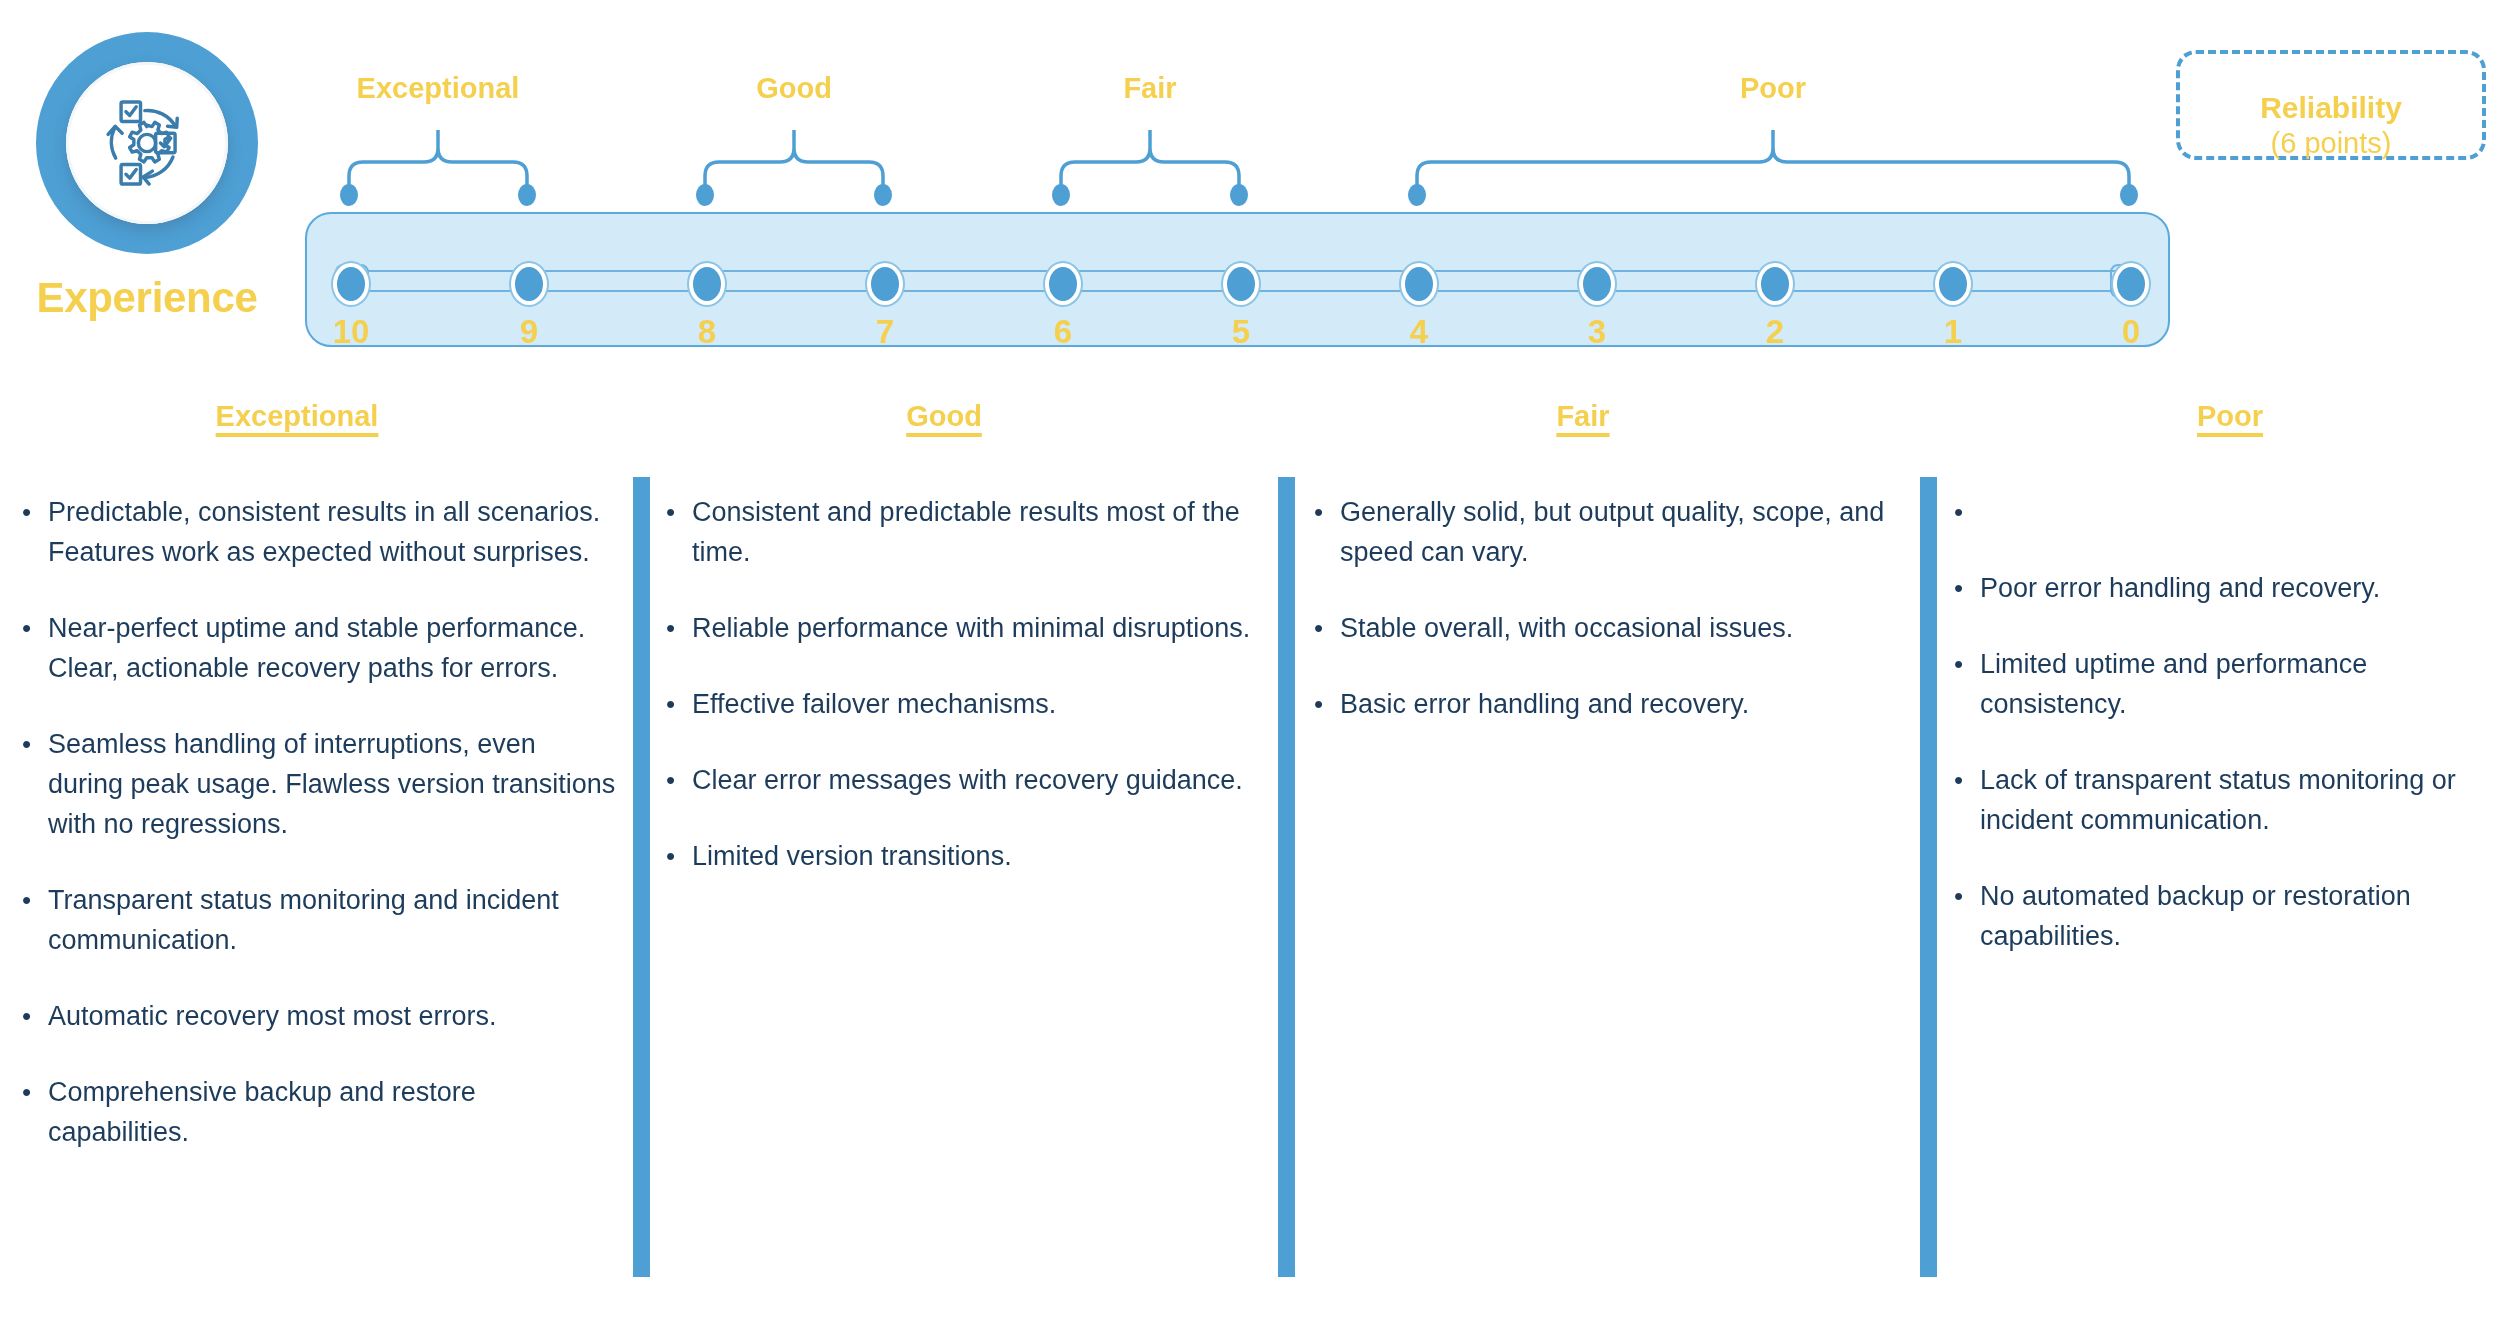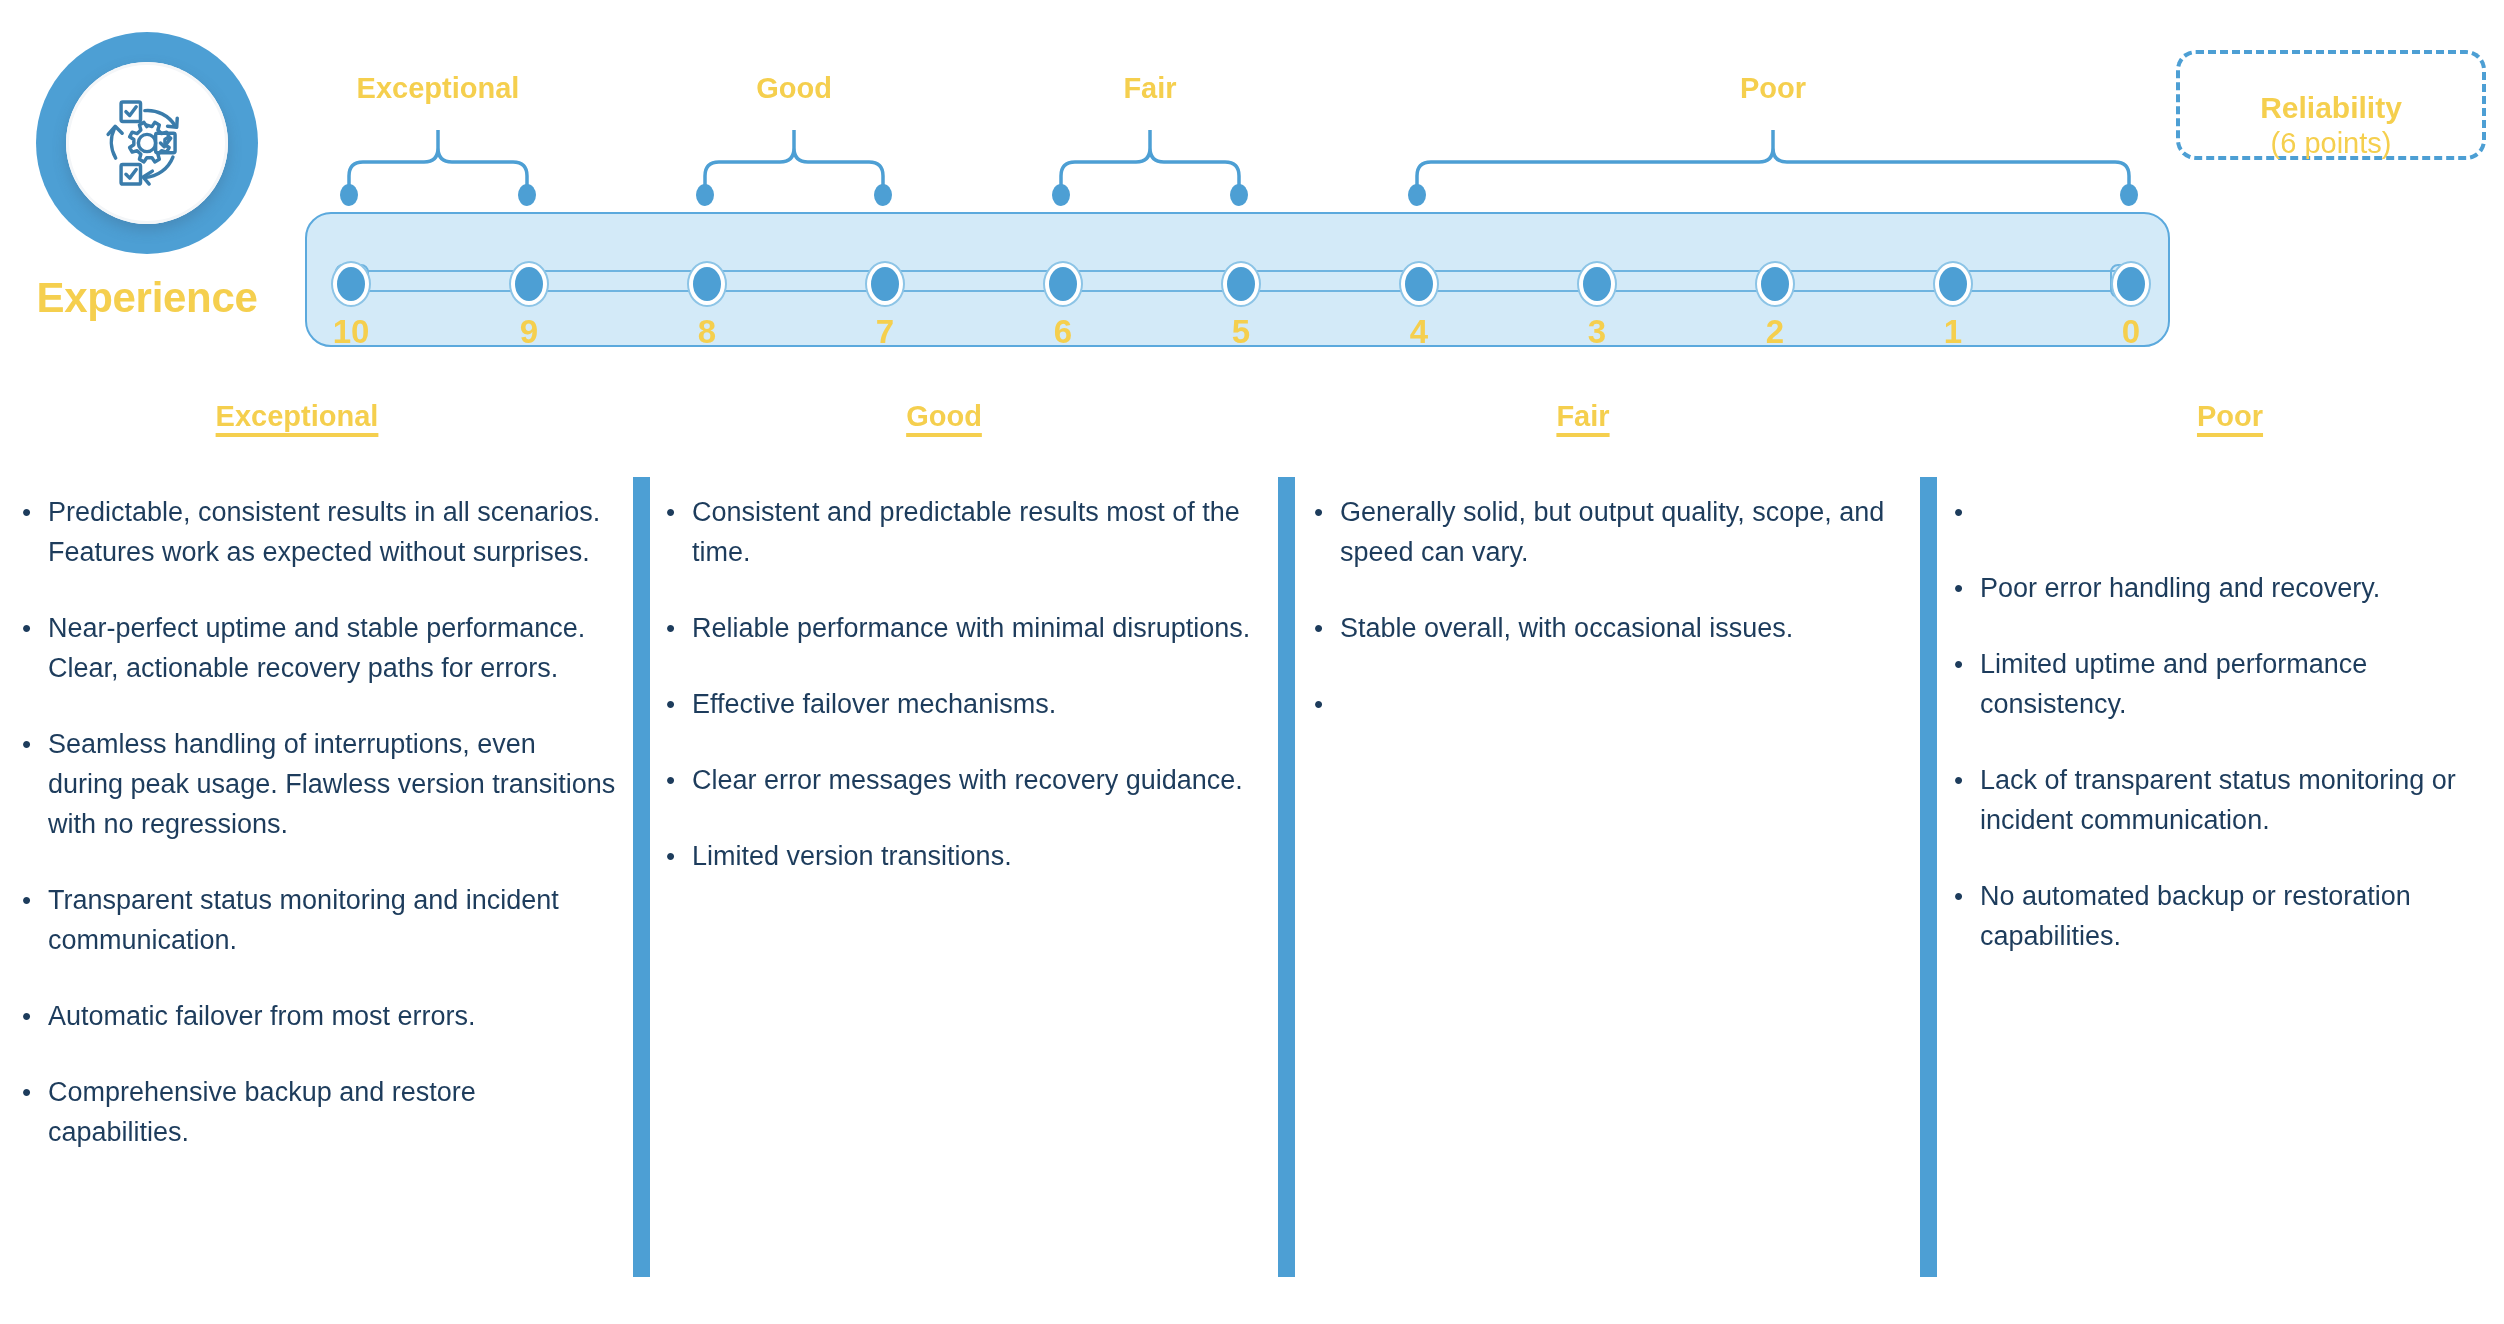--- a/index.html
+++ b/index.html
@@ -253,21 +253,21 @@
         <div class="bullet">
           <span class="dot-b">•</span>
           <span class="txt">Seamless handling of interruptions, even during peak usage. Flawless version transitions with no regressions.</span>
         </div>
         <div class="bullet">
           <span class="dot-b">•</span>
           <span class="txt">Transparent status monitoring and incident communication.</span>
         </div>
         <div class="bullet">
           <span class="dot-b">•</span>
-          <span class="txt">Automatic failover from most errors.</span>
+          <span class="txt">Automatic recovery most most errors.</span>
         </div>
         <div class="bullet">
           <span class="dot-b">•</span>
           <span class="txt">Comprehensive backup and restore capabilities.</span>
         </div>
       </div>
       <div class="col" style="left: 662px; width: 600px;">
         <div class="bullet">
           <span class="dot-b">•</span>
           <span class="txt">Consistent and predictable results most of the time.</span>
@@ -293,20 +293,21 @@
         <div class="bullet">
           <span class="dot-b">•</span>
           <span class="txt">Generally solid, but output quality, scope, and speed can vary.</span>
         </div>
         <div class="bullet">
           <span class="dot-b">•</span>
           <span class="txt">Stable overall, with occasional issues.</span>
         </div>
         <div class="bullet">
           <span class="dot-b">•</span>
+          <span class="txt">Basic error handling and recovery.</span>
         </div>
       </div>
       <div class="col" style="left: 1950px; width: 540px;">
         <div class="bullet">
           <span class="dot-b">•</span>
         </div>
         <div class="bullet">
           <span class="dot-b">•</span>
           <span class="txt">Poor error handling and recovery.</span>
         </div>

